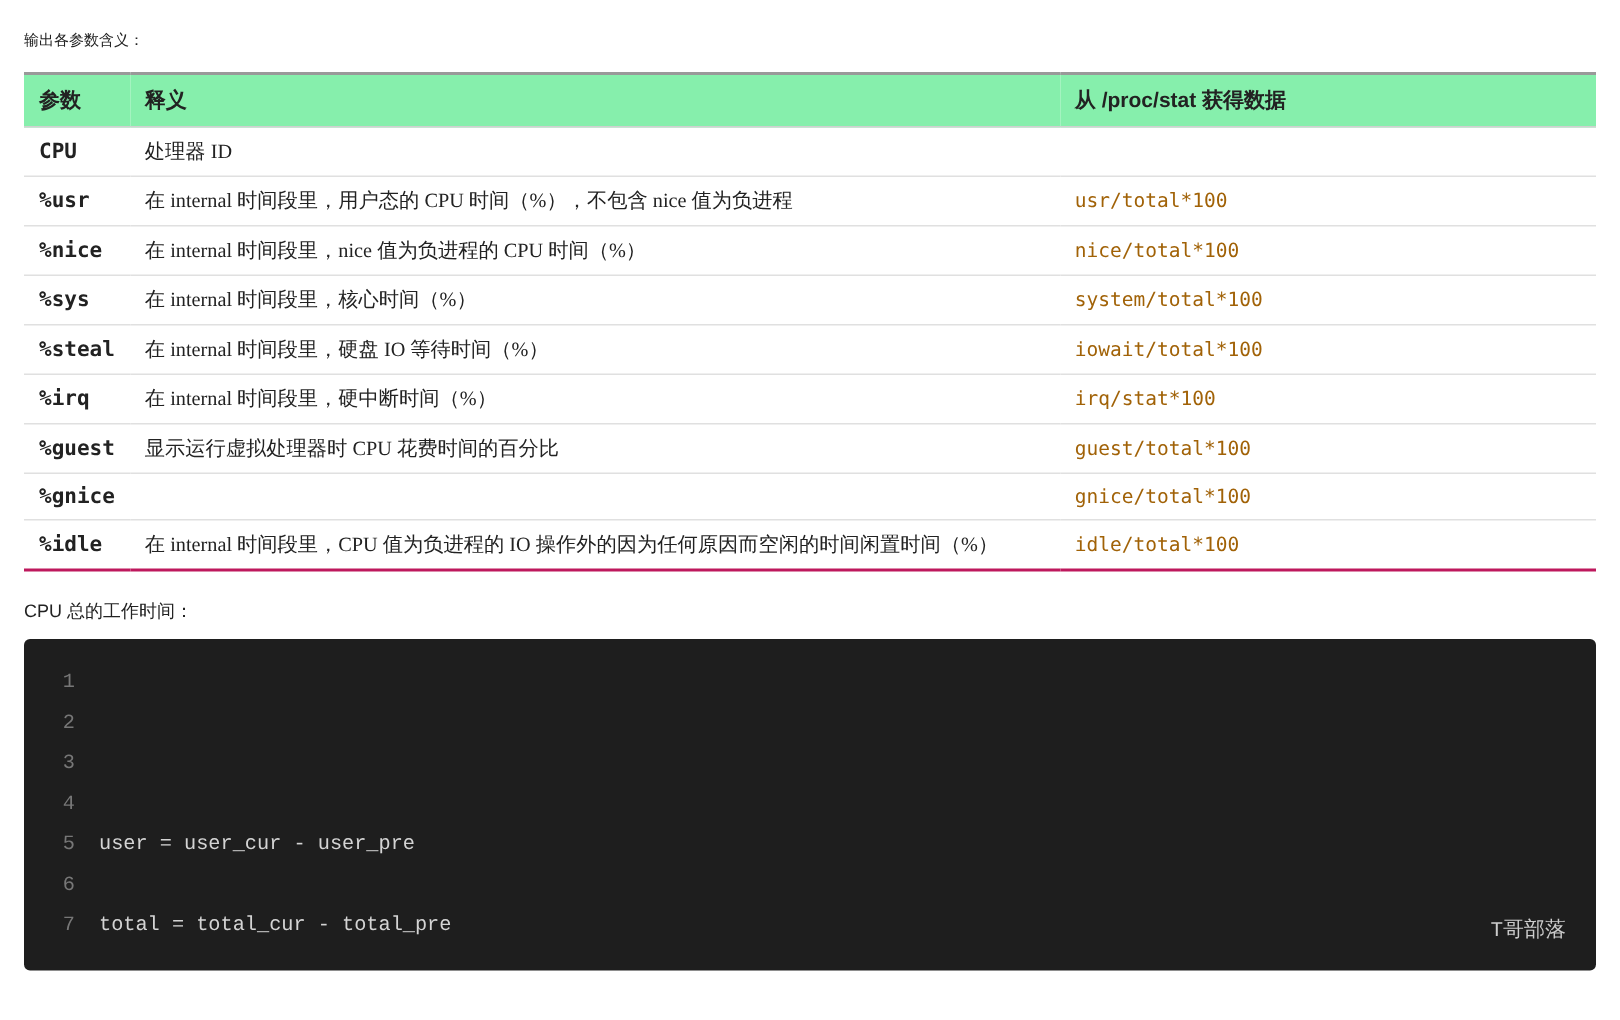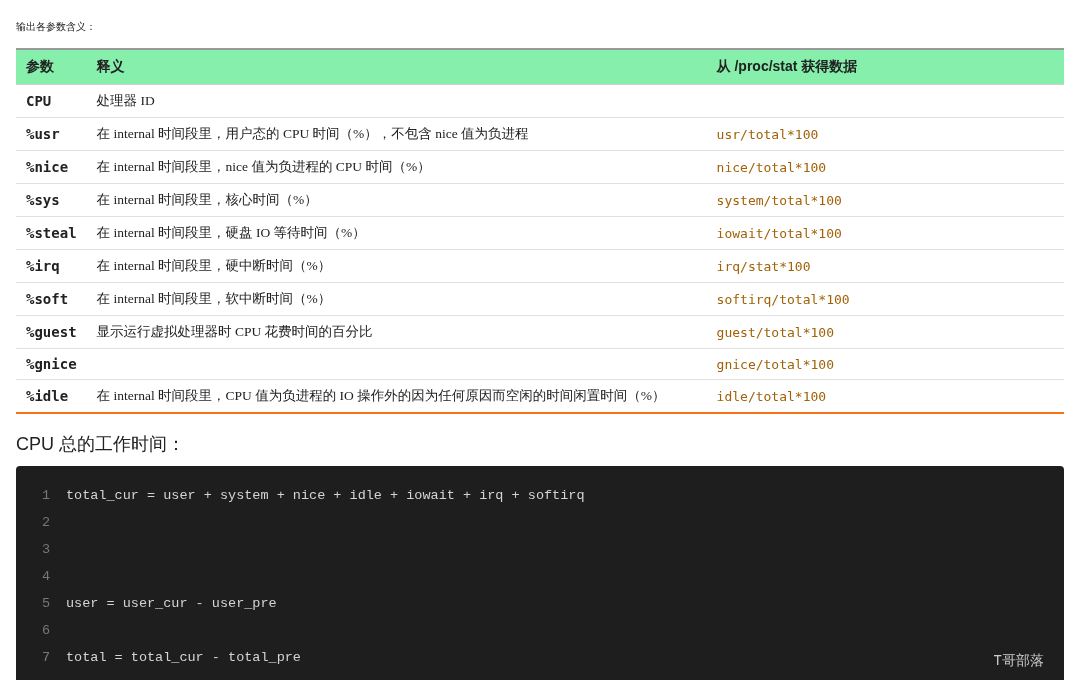--- a/index.html
+++ b/index.html
@@ -34,39 +34,39 @@
     }
     table td {
       padding: 7px 10px;
       font-size: 13.5px;
       border-bottom: 1px solid #e0e0e0;
       vertical-align: middle;
       color: #222;
       font-family: Liberation Serif, serif;
     }
     table tr:last-child td {
-      border-bottom: 2px solid #f97316;
+      border-bottom: 2px solid #be185d;
     }
     table thead tr th:first-child { width: 70px; }
     table thead tr th:nth-child(2) { width: 620px; }
     table thead tr th:nth-child(3) { }
     .col-formula {
       font-family: monospace;
       font-size: 13px;
       color: #a16207;
       white-space: nowrap;
     }
     .param-name {
       font-family: monospace;
       font-size: 14px;
       font-weight: bold;
       color: #222;
     }
     .section-label {
-      font-size: 18px;
+      font-size: 12px;
       margin-bottom: 10px;
       color: #222;
     }
     .code-block {
       background: #1e1e1e;
       color: #d4d4d4;
       border-radius: 4px;
       padding: 16px 20px;
       font-family: "Courier New", Courier, monospace;
       font-size: 13.5px;
@@ -138,25 +138,20 @@
         <td class="param-name">%steal</td>
         <td>在 internal 时间段里，硬盘 IO 等待时间（%）</td>
         <td class="col-formula">iowait/total*100</td>
       </tr>
       <tr>
         <td class="param-name">%irq</td>
         <td>在 internal 时间段里，硬中断时间（%）</td>
         <td class="col-formula">irq/stat*100</td>
       </tr>
       <tr>
-        <td class="param-name">%soft</td>
-        <td>在 internal 时间段里，软中断时间（%）</td>
-        <td class="col-formula">softirq/total*100</td>
-      </tr>
-      <tr>
         <td class="param-name">%guest</td>
         <td>显示运行虚拟处理器时 CPU 花费时间的百分比</td>
         <td class="col-formula">guest/total*100</td>
       </tr>
       <tr>
         <td class="param-name">%gnice</td>
         <td></td>
         <td class="col-formula">gnice/total*100</td>
       </tr>
       <tr>
@@ -166,21 +161,20 @@
       </tr>
     </tbody>
 </table>
 
 <p class="section-label">CPU 总的工作时间：</p>
 
 <div class="code-block">
   <div id="code-lines">
       <div class="code-line">
         <span class="line-num">1</span>
-        <span class="line-content">total_cur = user + system + nice + idle + iowait + irq + softirq</span>
       </div>
       <div class="code-line">
         <span class="line-num">2</span>
         <span class="line-content"></span>
       </div>
       <div class="code-line">
         <span class="line-num">3</span>
       </div>
       <div class="code-line">
         <span class="line-num">4</span>

